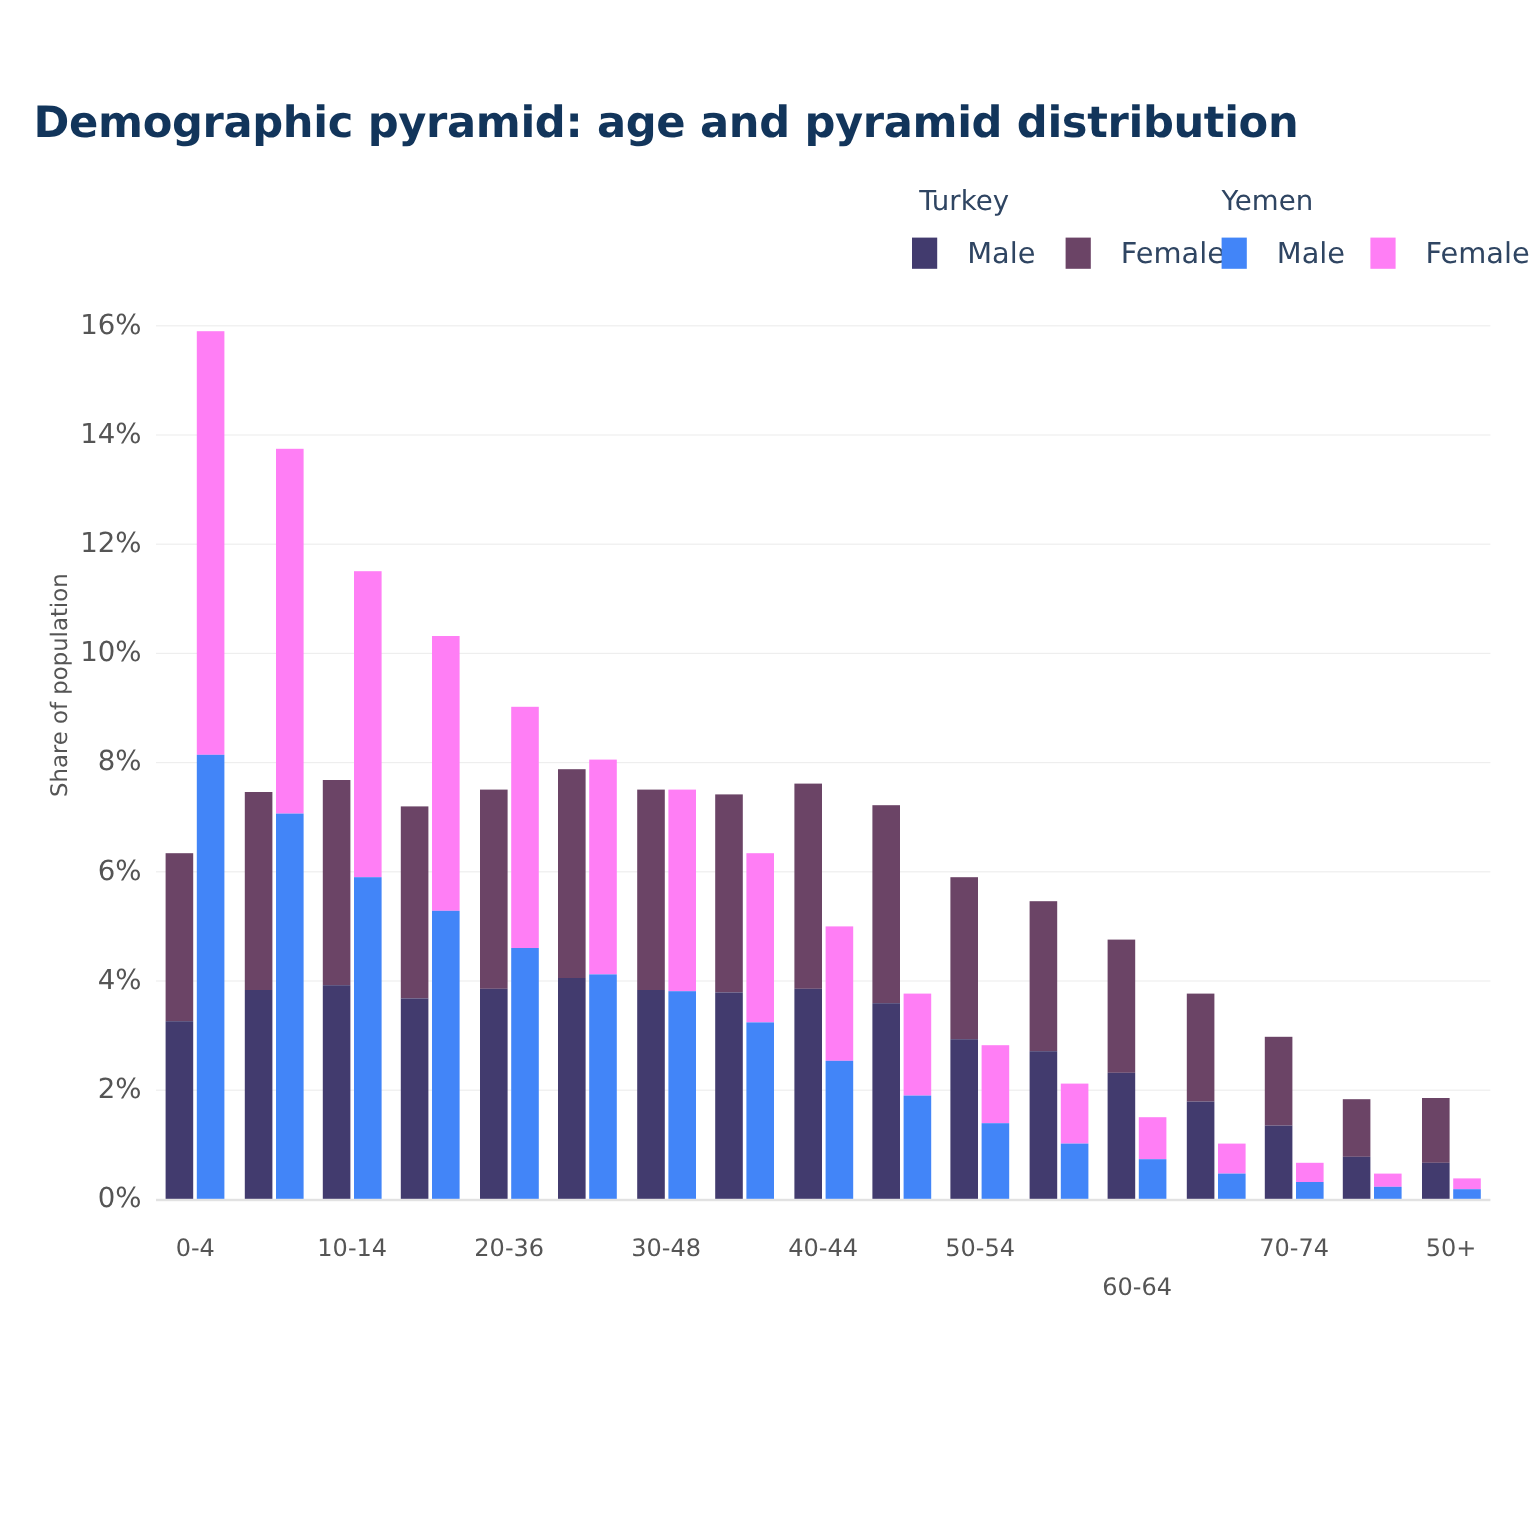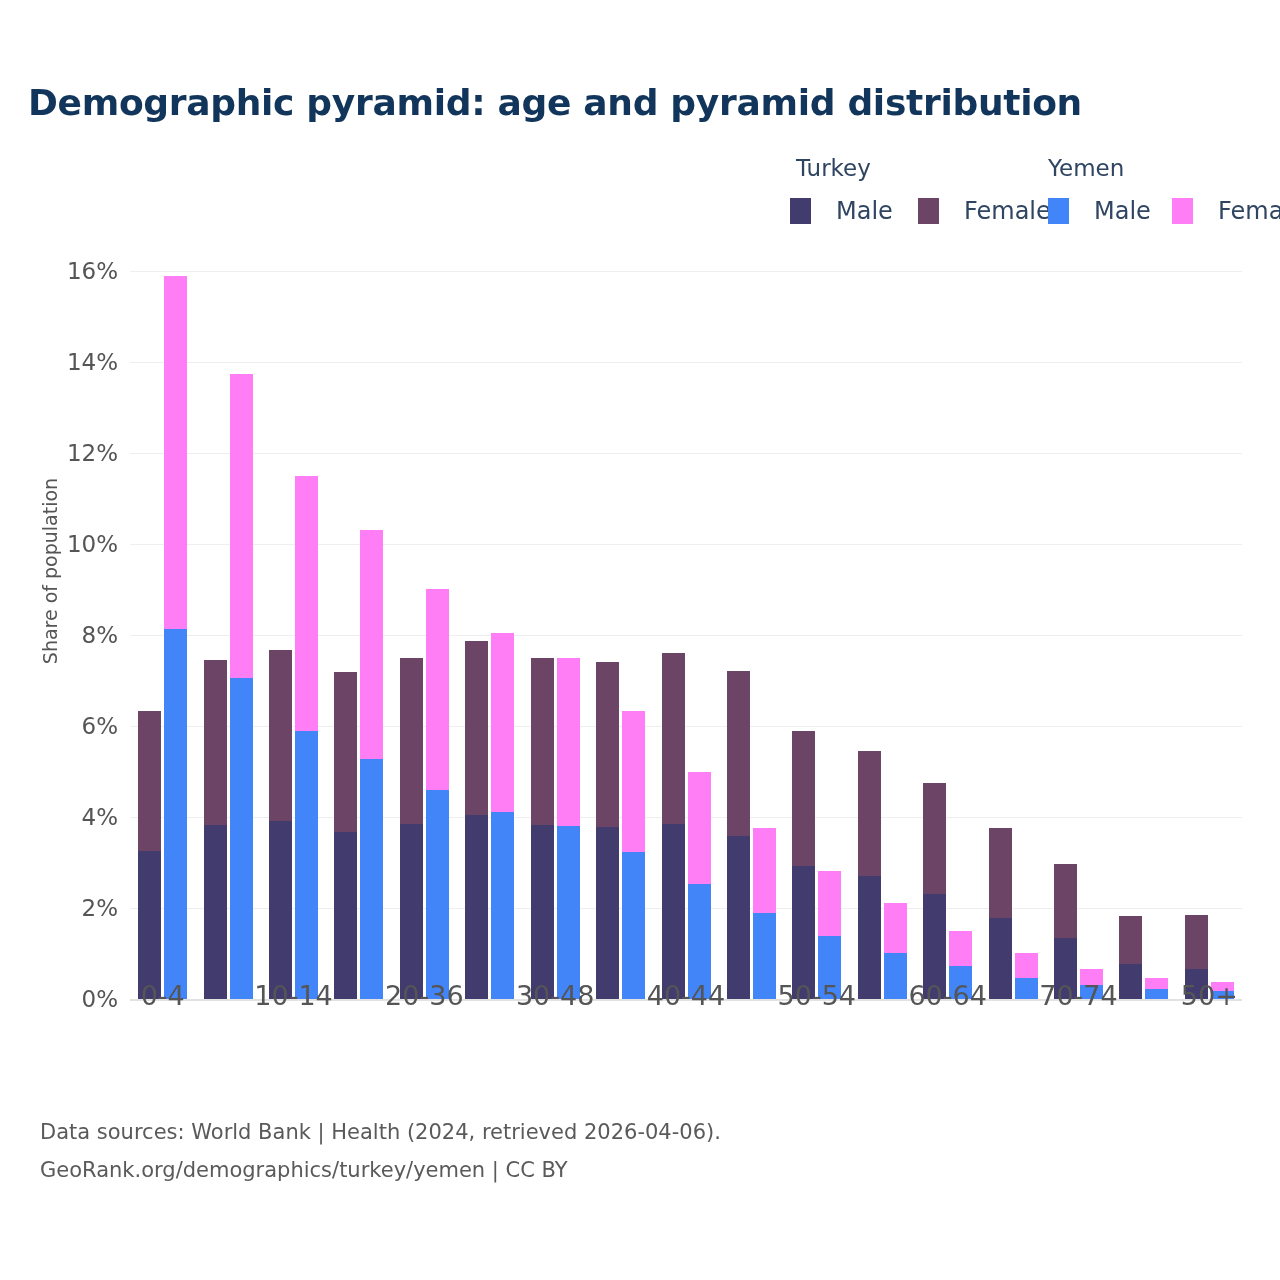--- a/index.html
+++ b/index.html
@@ -30,21 +30,21 @@
     font-size: 36px;
     font-weight: bold;
     color: #12355b;
     letter-spacing: -0.3px;
     white-space: nowrap;
   }
 
   
   .legend {
     position: absolute;
-    left: 790px;
+    left: 760px;
     top: 155px;
     width: 490px;
     height: 80px;
   }
   .legend-groups {
     position: absolute;
     left: 0;
     top: 0;
     width: 100%;
     height: 30px;
@@ -127,22 +127,22 @@
     width: 120px;
     text-align: right;
     font-size: 23px;
     color: #555555;
     transform: translateY(-50%);
     white-space: nowrap;
   }
 
   .xtick {
     position: absolute;
-    top: 980px;
-    font-size: 27px;
+    top: 1028px;
+    font-size: 20px;
     color: #555555;
     transform: translateX(-50%);
     white-space: nowrap;
   }
 
   .bar {
     position: absolute;
     width: 23px;
   }
   .seg {
@@ -356,24 +356,20 @@
           <div class="seg" style="top: 9.1px; height: 7.735px; background: rgb(66, 133, 248);"></div>
         </div>
       </div>
     <div id="xtick-layer">
         <div class="xtick" style="left: 162.706px;">0-4</div>
         <div class="xtick" style="left: 293.529px;">10-14</div>
         <div class="xtick" style="left: 424.353px;">20-36</div>
         <div class="xtick" style="left: 555.176px;">30-48</div>
         <div class="xtick" style="left: 686px;">40-44</div>
         <div class="xtick" style="left: 816.824px;">50-54</div>
-        <div class="xtick" style="left: 947.647px;">60-64</div>
+        <div class="xtick" style="left: 947.647px; margin-top: 32px;">60-64</div>
         <div class="xtick" style="left: 1078.47px;">70-74</div>
         <div class="xtick" style="left: 1209.29px;">50+</div>
       </div>
   </div>
 
-  <div class="footer">
-    <div>Data sources: World Bank | Health (2024, retrieved 2026-04-06).</div>
-    <div>GeoRank.org/demographics/turkey/yemen | CC BY</div>
-  </div>
 
 </div>
 
 </body></html>

